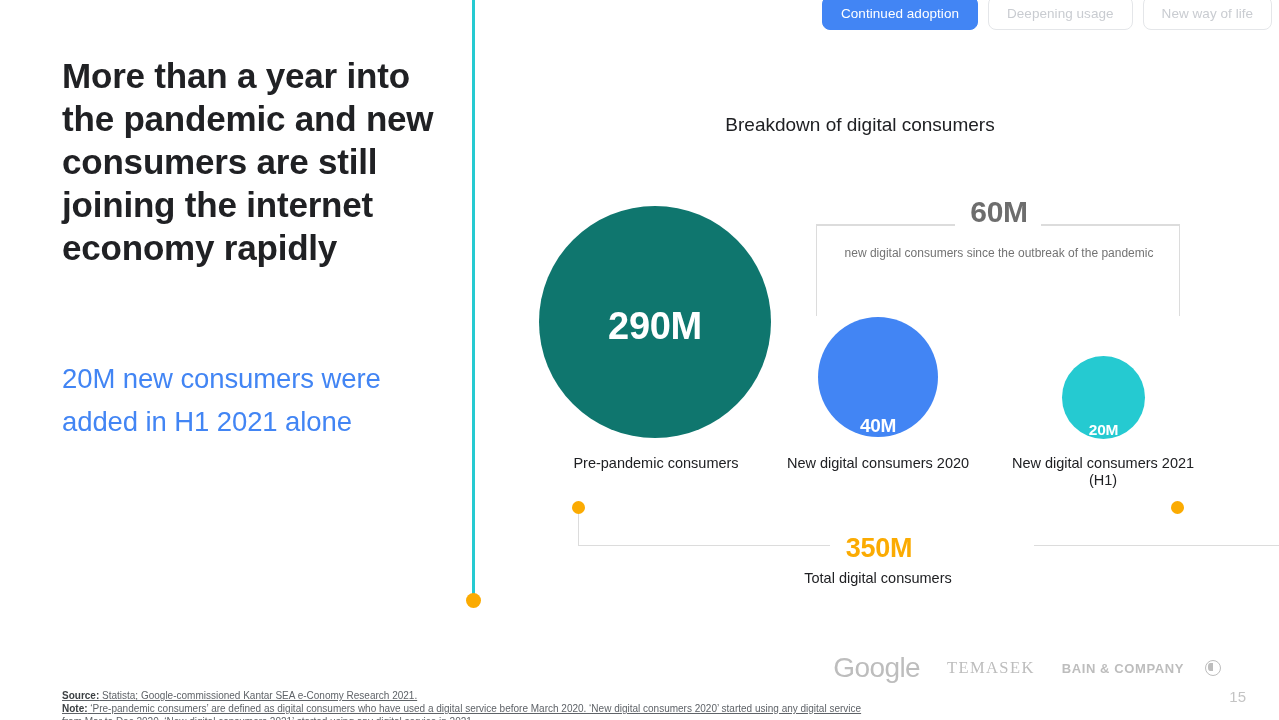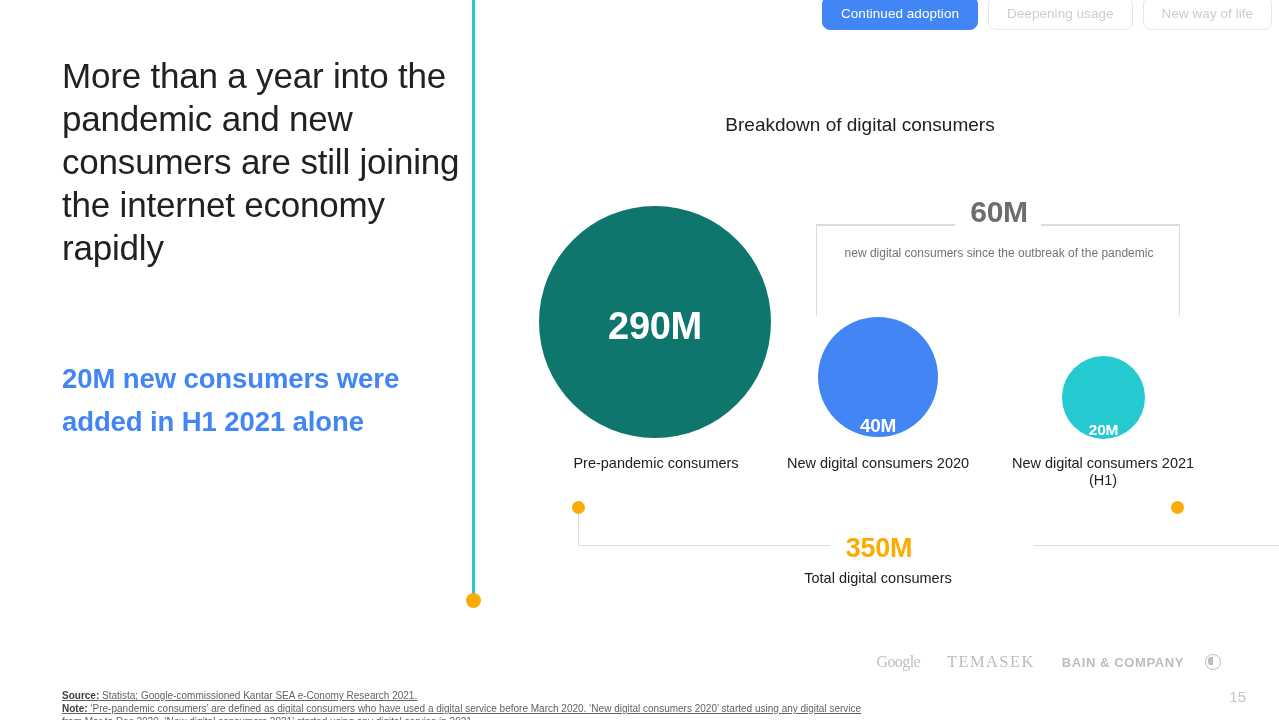--- a/index.html
+++ b/index.html
@@ -52,32 +52,32 @@
 
   
   .headline {
     position: absolute;
     left: 62px;
     top: 54px;
     width: 400px;
     font-size: 35px;
     line-height: 43px;
     color: #202124;
-    font-weight: 400;
+    font-weight: 700;
     letter-spacing: -0.2px;
   }
   .subhead {
     position: absolute;
     left: 62px;
     top: 357px;
     width: 400px;
     font-size: 27.5px;
     line-height: 43px;
     color: #4285f4;
-    font-weight: 700;
+    font-weight: 400;
     letter-spacing: -0.1px;
   }
 
   
   .divider-line {
     position: absolute;
     left: 472px;
     top: 0px;
     width: 3px;
     height: 595px;
@@ -278,22 +278,22 @@
   .logos {
     position: absolute;
     right: 58px;
     top: 652px;
     display: flex;
     align-items: center;
     gap: 27px;
     color: #bdbdbd;
   }
   .logo-google {
-    font-family: Liberation Serif, serif;
-    font-size: 16px;
+    font-family: Liberation Sans, sans-serif;
+    font-size: 28px;
     letter-spacing: -0.6px;
     color: #bdbdbd;
   }
   .logo-temasek {
     font-family: "Liberation Serif", serif;
     font-size: 16.5px;
     letter-spacing: 1.4px;
     color: #bdbdbd;
   }
   .logo-bain {

